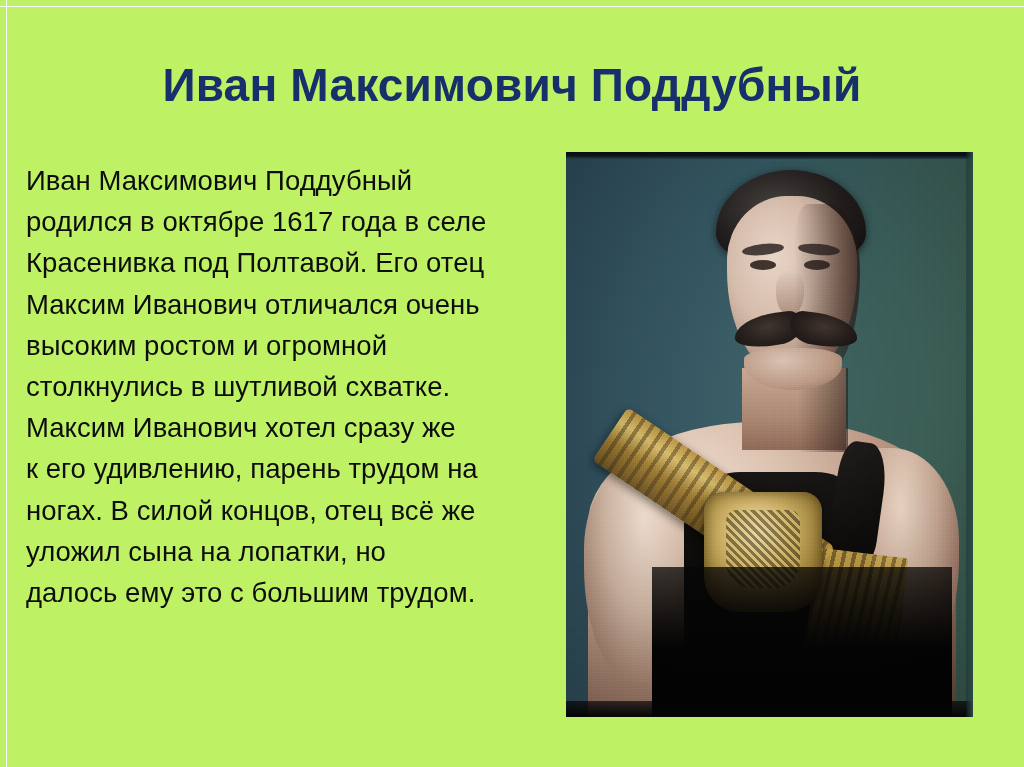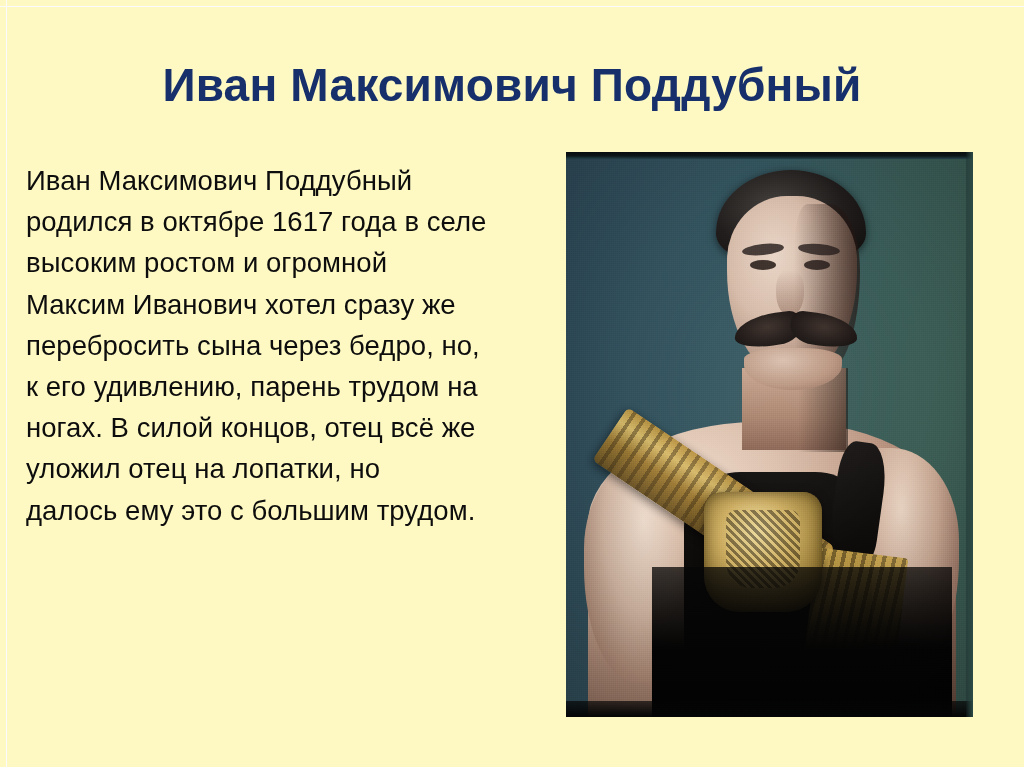--- a/index.html
+++ b/index.html
@@ -8,21 +8,21 @@
     padding: 0;
     background: #ffffff;
   }
   body {
     font-family: "Liberation Sans", "DejaVu Sans", sans-serif;
   }
   #slide {
     position: relative;
     width: 1024px;
     height: 767px;
-    background: #fef9c3;
+    background: #bef264;
     overflow: hidden;
   }
   
   .slide-edge-top {
     position: absolute;
     top: 6px; left: 0; right: 0;
     height: 1px;
     background: #fbfbfb;
   }
   .slide-edge-left {
@@ -334,26 +334,28 @@
 <div id="slide">
 
   <div class="slide-edge-top"></div>
   <div class="slide-edge-left"></div>
 
   <div id="title">Иван Максимович Поддубный</div>
 
   <div id="body-text">
     <span class="line">Иван Максимович Поддубный</span>
     <span class="line">родился в октябре 1617 года в селе</span>
+    <span class="line">Красенивка под Полтавой. Его отец</span>
+    <span class="line">Максим Иванович отличался очень</span>
     <span class="line">высоким ростом и огромной</span>
+    <span class="line">столкнулись в шутливой схватке.</span>
     <span class="line">Максим Иванович хотел сразу же</span>
-    <span class="line">перебросить сына через бедро, но,</span>
     <span class="line">к его удивлению, парень трудом на</span>
     <span class="line">ногах. В силой концов, отец всё же</span>
-    <span class="line">уложил отец на лопатки, но</span>
+    <span class="line">уложил сына на лопатки, но</span>
     <span class="line">далось ему это с большим трудом.</span>
   </div>
 
   <div id="photo" title="Историческая фотография борца Ивана Поддубного в чёрном трико с золотым чемпионским поясом через плечо">
 
     <div class="layer bg-wash"></div>
 
     <div class="torso"></div>
     <div class="shoulder-l"></div>
     <div class="shoulder-r"></div>

